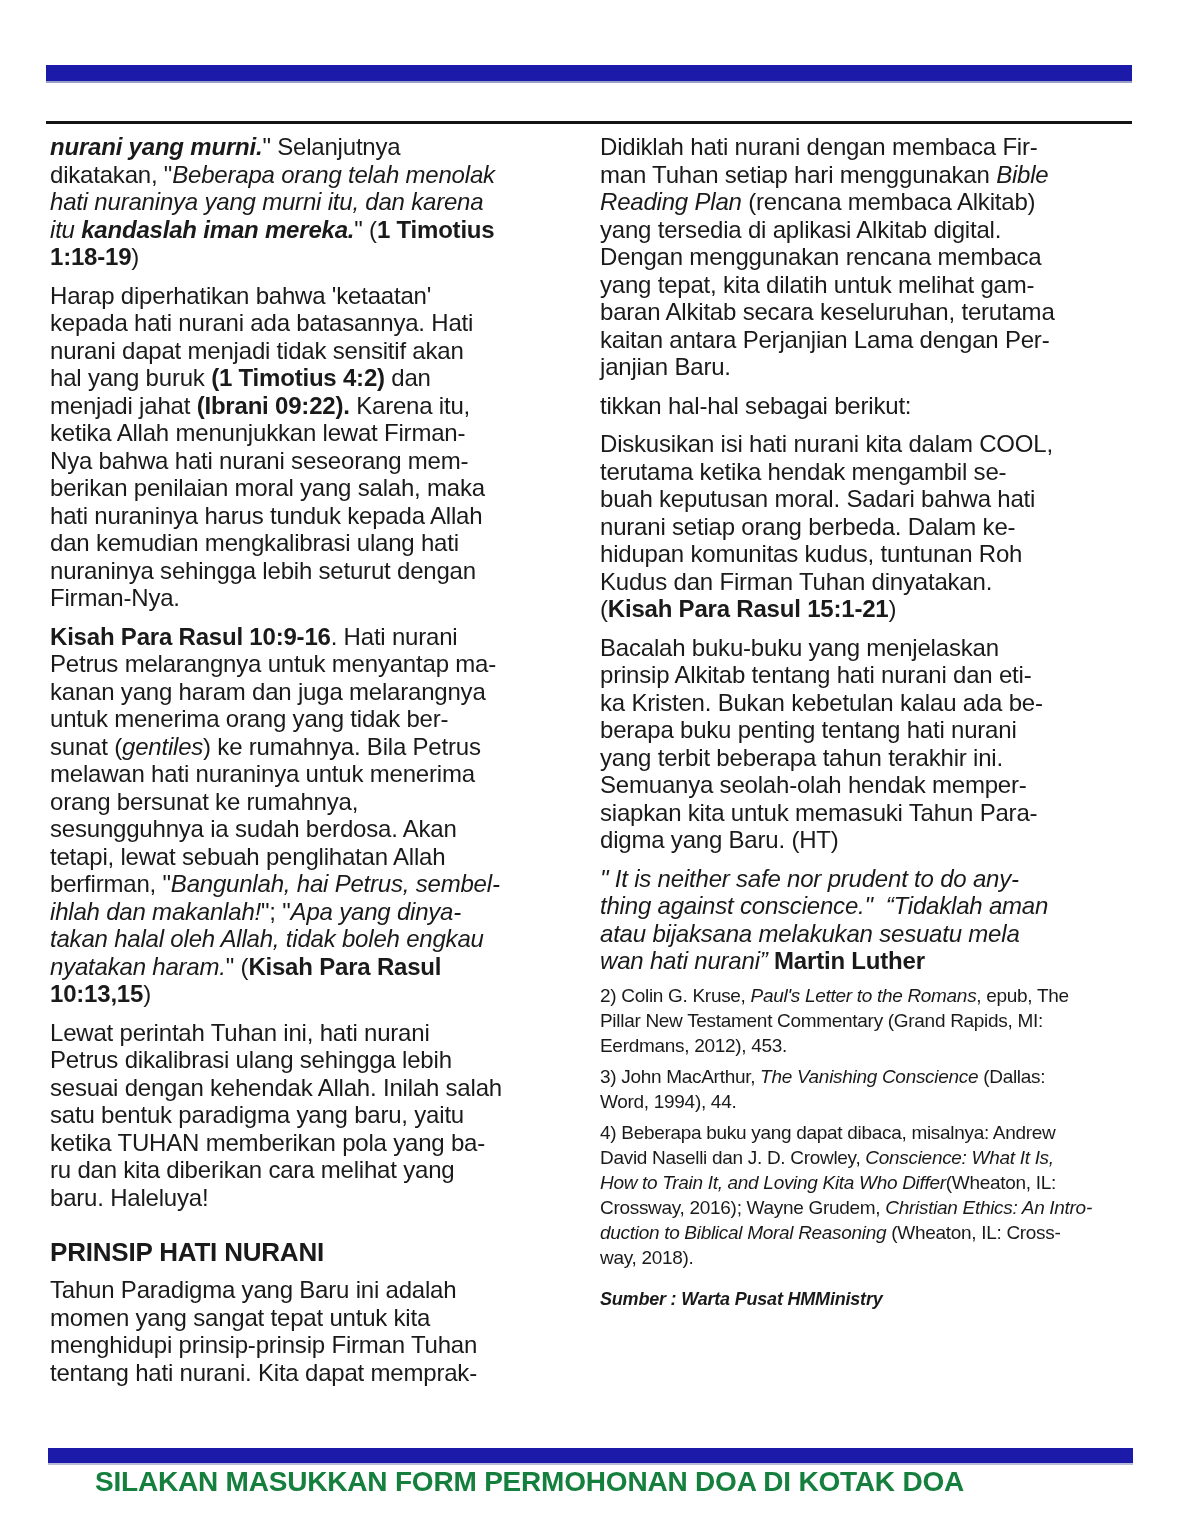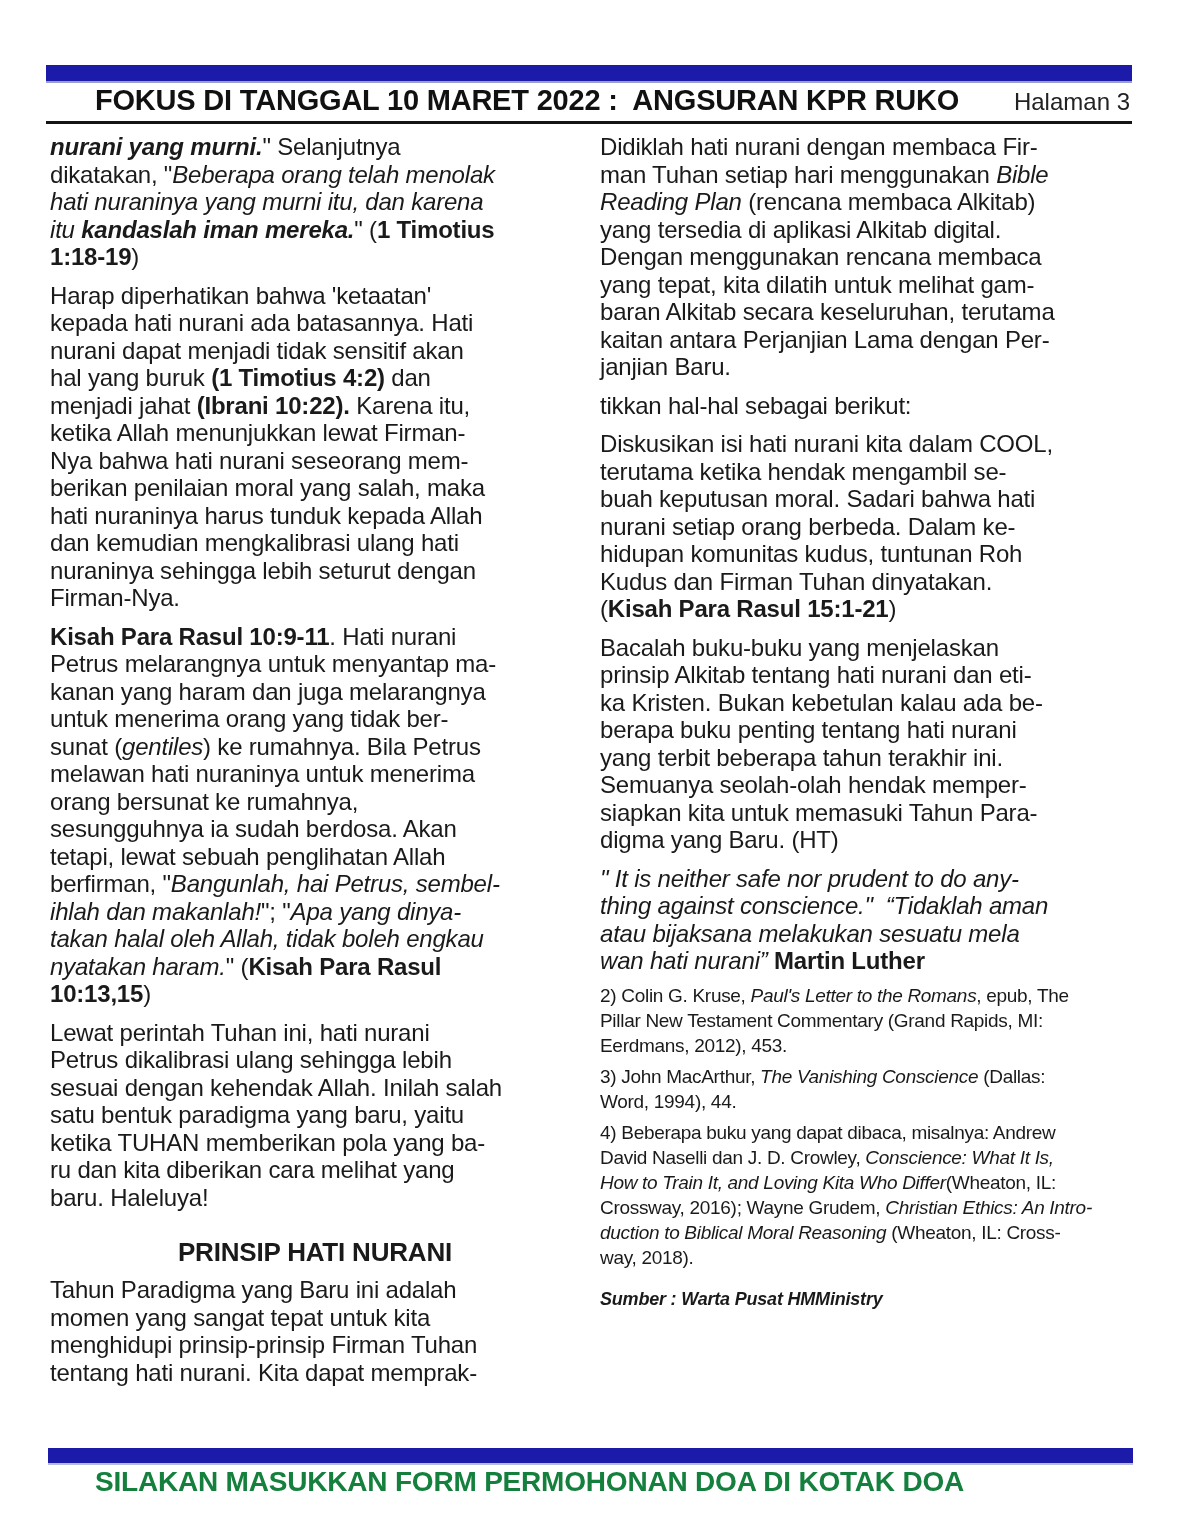--- a/index.html
+++ b/index.html
@@ -20,21 +20,21 @@
   .header-page { position:absolute; right:2px; top:4px; font-size:24px; color:#222; }
   .header-rule { position:absolute; left:46px; top:121px; width:1086px; height:3px; background:#141414; }
 
   .col { position:absolute; top:133px; }
   .col-left  { left:50px;  width:530px; }
   .col-right { left:600px; width:535px; }
 
   .block { white-space:pre; letter-spacing:-0.2px; }
   .para    { font-size:24px; line-height:27.5px; margin:0 0 11px; }
   .quote   { font-size:24px; line-height:27.5px; margin:0 0 8px; }
-  .heading { font-size:26px; line-height:30px; font-weight:bold; margin:26px 0 9px;text-align:center; }
+  .heading { font-size:26px; line-height:30px; font-weight:bold; margin:26px 0 9px; }
   .footnote{ font-size:19px; line-height:25px; letter-spacing:-0.3px; margin:6px 0 0; }
   .source  { font-size:18px; line-height:30px; margin:14px 0 0; }
 
   .seg-b  { font-weight:bold; }
   .seg-i  { font-style:italic; }
   .seg-bi { font-weight:bold; font-style:italic; }
 
   .footbar {
     position:absolute; left:48px; top:1448px; width:1085px; height:15px;
     background:var(--accent,#1c1aa8); border-bottom:2px solid #b8bcd8;
@@ -43,45 +43,41 @@
     position:absolute; left:95px; top:1466px; font-size:28px; font-weight:bold;
     letter-spacing:-0.2px; color:#15803d; white-space:pre;
   }
 </style>
 </head>
 <body>
 
 <div class="page" style="--accent: #1c1aa8;">
   <div class="topbar"></div>
 
-  <div class="header-row">
-    <span class="header-title">FOKUS DI TANGGAL 10 MARET 2022 :  ANGSURAN KPR RUKO</span>
-    <span class="header-page">Halaman 3</span>
-  </div>
   <div class="header-rule"></div>
 
   <div class="col col-left">
       <div class="block para"><span class="seg-bi">nurani yang murni.</span><span>" Selanjutnya
 dikatakan, "</span><span class="seg-i">Beberapa orang telah menolak
 hati nuraninya yang murni itu, dan karena
 itu </span><span class="seg-bi">kandaslah iman mereka.</span><span>" (</span><span class="seg-b">1 Timotius
 1:18-19</span><span>)</span></div>
       <div class="block para"><span>Harap diperhatikan bahwa 'ketaatan'
 kepada hati nurani ada batasannya. Hati
 nurani dapat menjadi tidak sensitif akan
 hal yang buruk </span><span class="seg-b">(1 Timotius 4:2)</span><span> dan
-menjadi jahat </span><span class="seg-b">(Ibrani 10:22).</span><span> Karena itu,
+menjadi jahat </span><span class="seg-b">(Ibrani 09:22).</span><span> Karena itu,
 ketika Allah menunjukkan lewat Firman-
 Nya bahwa hati nurani seseorang mem-
 berikan penilaian moral yang salah, maka
 hati nuraninya harus tunduk kepada Allah
 dan kemudian mengkalibrasi ulang hati
 nuraninya sehingga lebih seturut dengan
 Firman-Nya.</span></div>
-      <div class="block para"><span class="seg-b">Kisah Para Rasul 10:9-11</span><span>. Hati nurani
+      <div class="block para"><span class="seg-b">Kisah Para Rasul 10:9-16</span><span>. Hati nurani
 Petrus melarangnya untuk menyantap ma-
 kanan yang haram dan juga melarangnya
 untuk menerima orang yang tidak ber-
 sunat (</span><span class="seg-i">gentiles</span><span>) ke rumahnya. Bila Petrus
 melawan hati nuraninya untuk menerima
 orang bersunat ke rumahnya,
 sesungguhnya ia sudah berdosa. Akan
 tetapi, lewat sebuah penglihatan Allah
 berfirman, "</span><span class="seg-i">Bangunlah, hai Petrus, sembel-
 ihlah dan makanlah!</span><span>"; "</span><span class="seg-i">Apa yang dinya-

